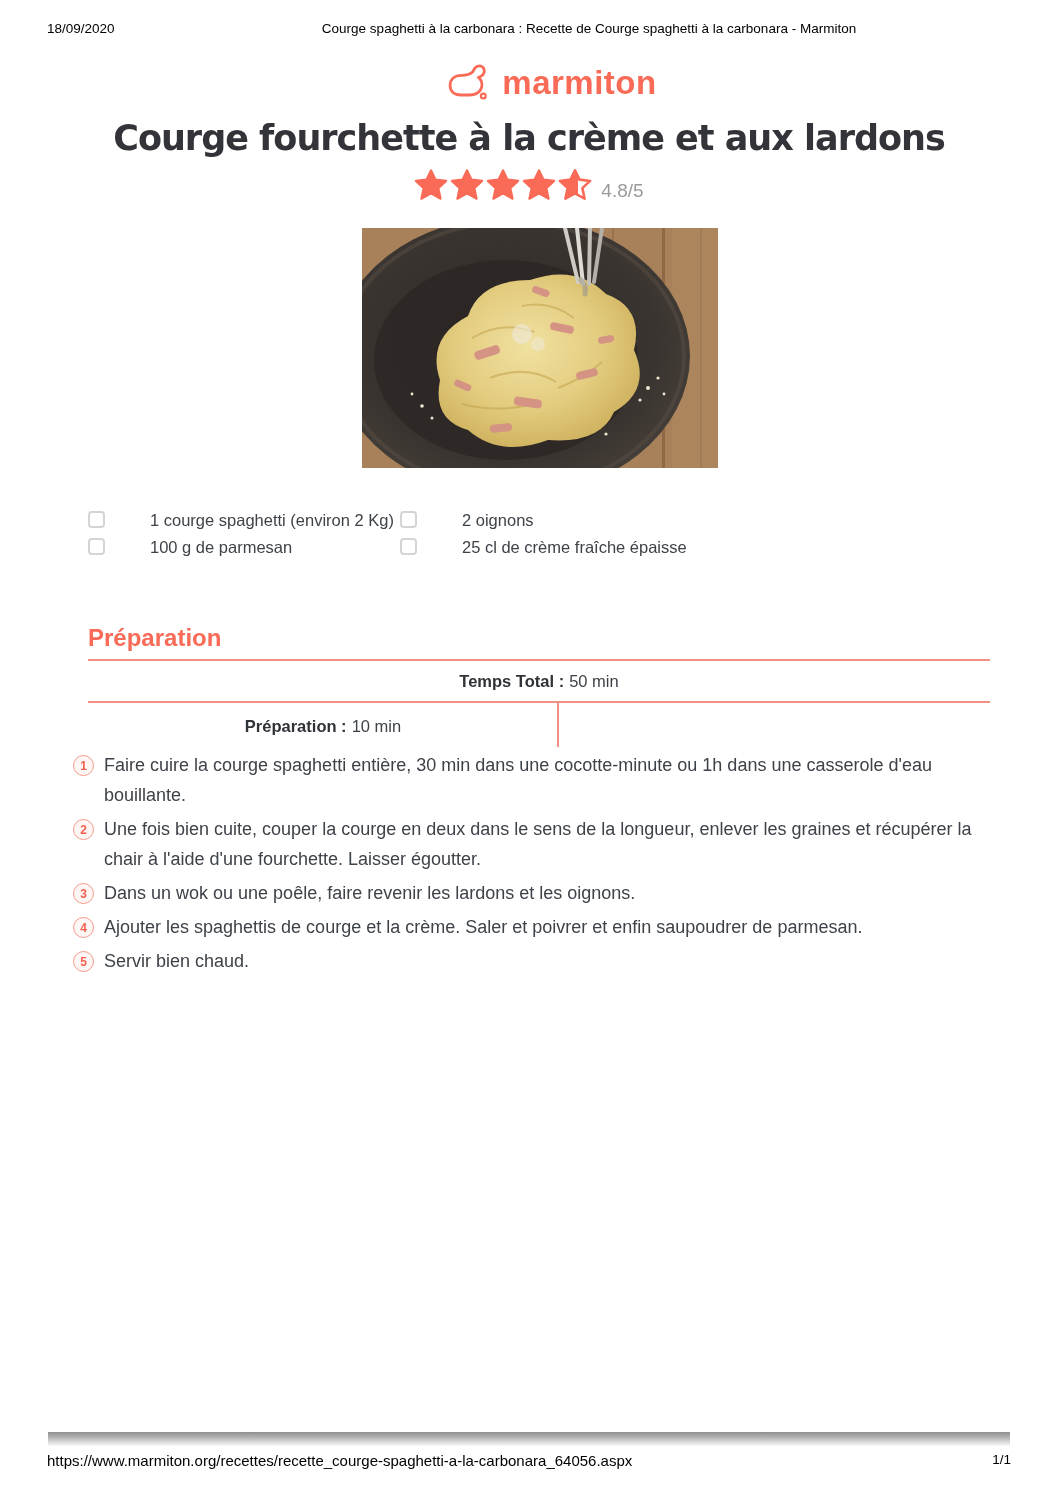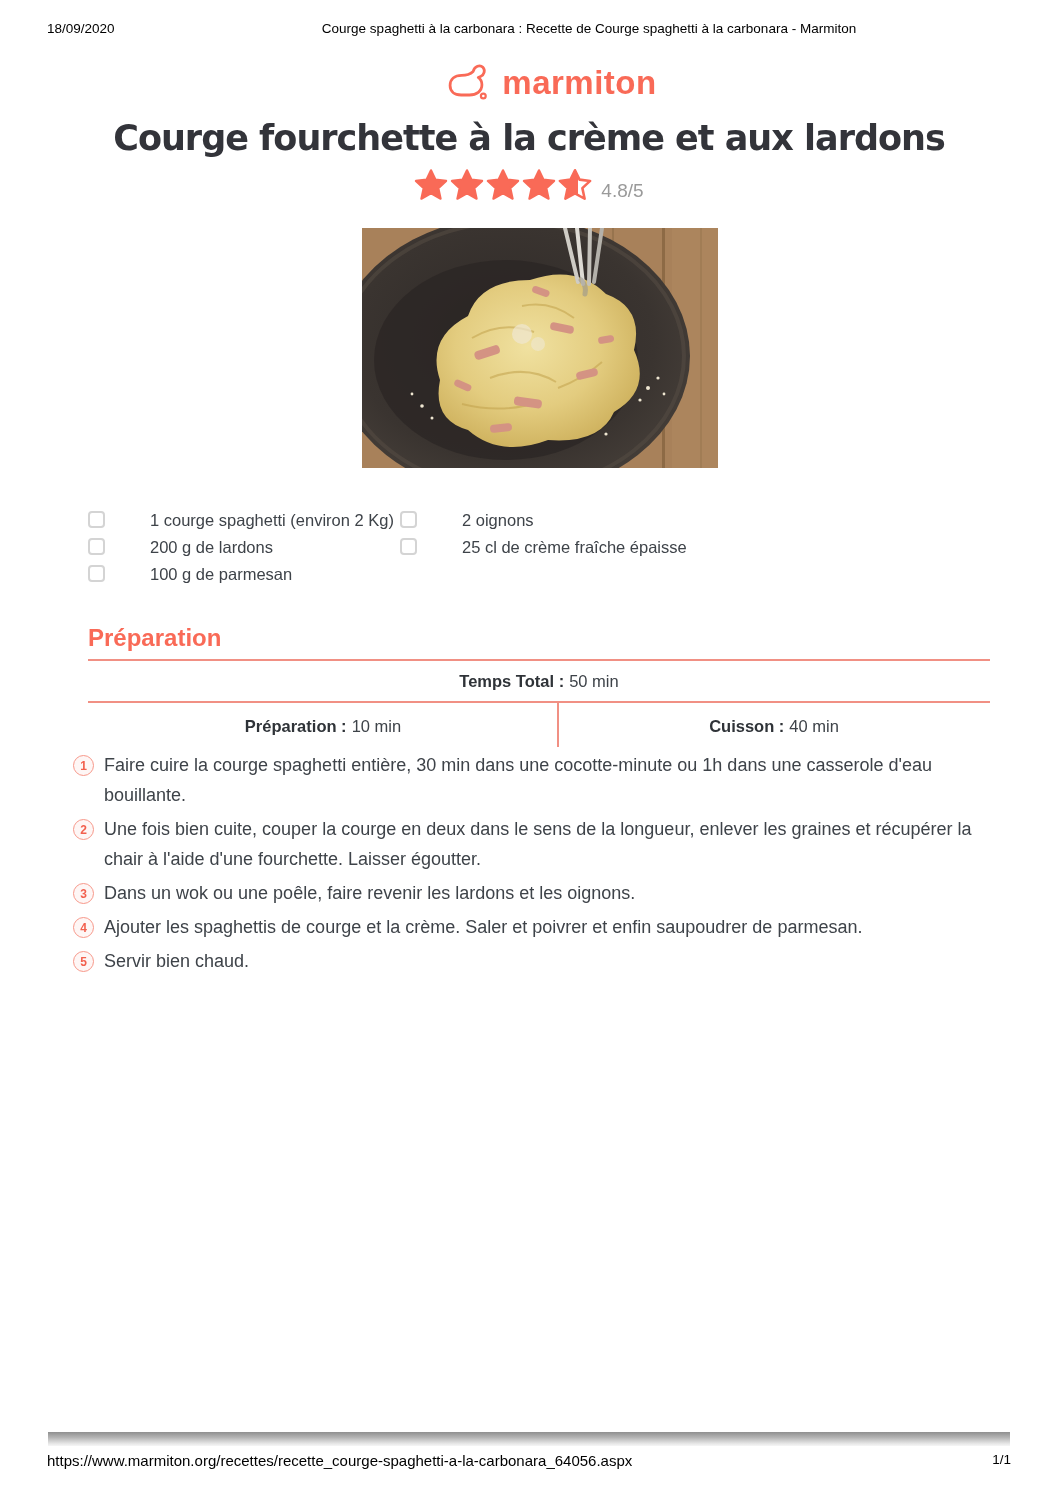--- a/index.html
+++ b/index.html
@@ -189,24 +189,20 @@
 
 <section class="ingredients">
   <div class="ing-cols">
     <div class="ing-col-left">
       <div class="ing-row">
         <span class="cb"></span>
         <span class="ing-label">1 courge spaghetti (environ 2 Kg)</span>
       </div>
       <div class="ing-row">
         <span class="cb"></span>
-        <span class="ing-label">200 g de lardons</span>
-      </div>
-      <div class="ing-row">
-        <span class="cb"></span>
         <span class="ing-label">100 g de parmesan</span>
       </div>
     </div>
     <div class="ing-col-right">
       <div class="ing-row">
         <span class="cb"></span>
         <span class="ing-label">2 oignons</span>
       </div>
       <div class="ing-row">
         <span class="cb"></span>
@@ -223,24 +219,20 @@
     <span class="time-label">Temps Total :</span>
     <span class="time-value">50 min</span>
   </div>
   <hr class="rule" style="margin-top:0;">
   <div class="time-cols">
     <div class="time-cell-left">
       <span class="time-label">Préparation :</span>
       <span class="time-value">10 min</span>
     </div>
     <div class="time-divider"></div>
-    <div class="time-cell-right">
-      <span class="time-label">Cuisson :</span>
-      <span class="time-value">40 min</span>
-    </div>
   </div>
 </section>
 
 <ol class="steps">
   <li class="step">
     <span class="step-num">1</span>
     <span class="step-text">Faire cuire la courge spaghetti entière, 30 min dans une cocotte-minute ou 1h dans une casserole d'eau bouillante.</span>
   </li>
   <li class="step">
     <span class="step-num">2</span>

